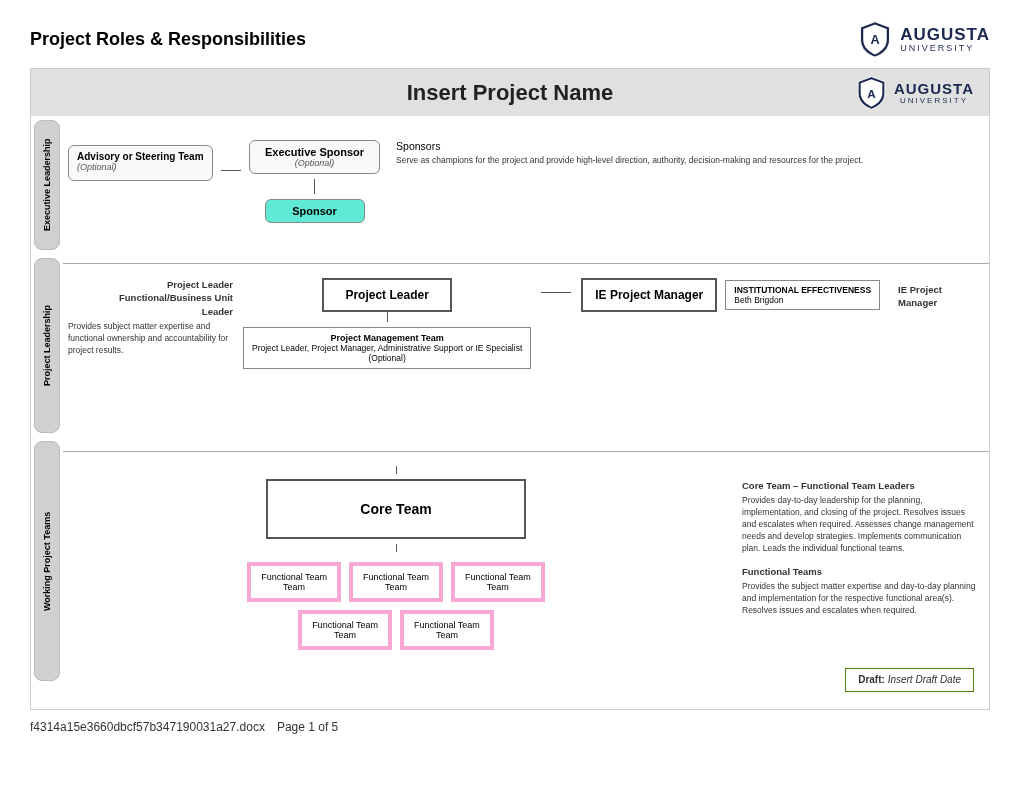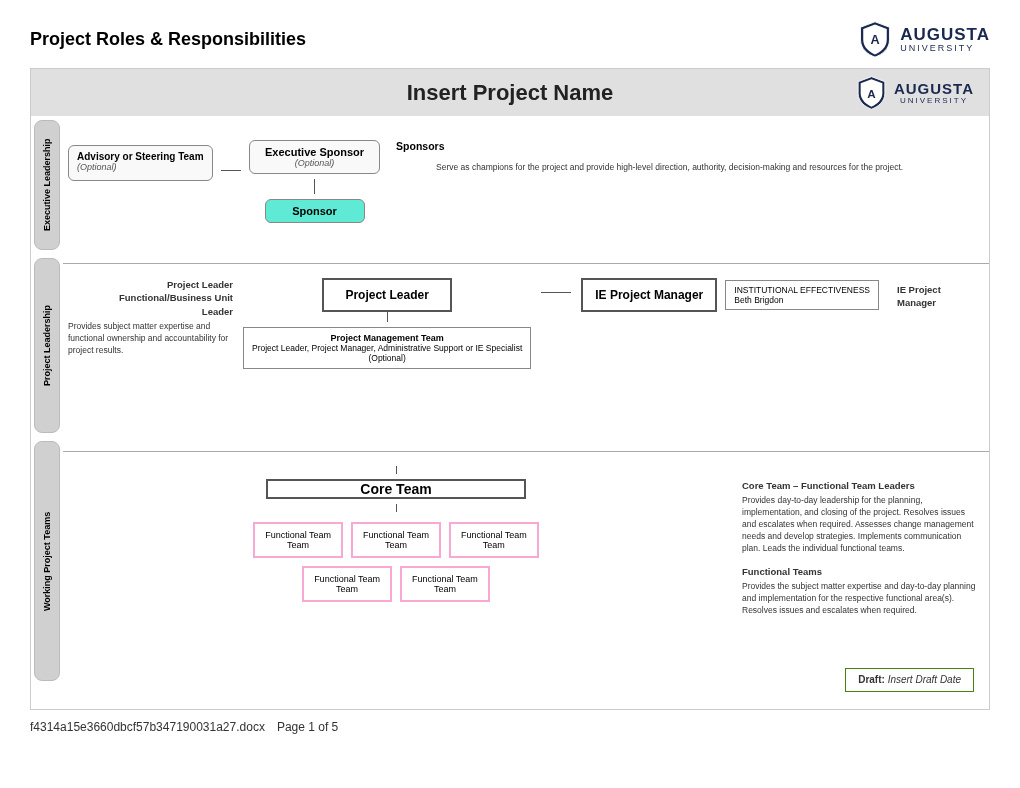--- a/index.html
+++ b/index.html
@@ -213,29 +213,28 @@
       font-weight: bold;
       font-size: 11px;
       min-width: 100px;
     }
 
     .sponsor-info {
       flex: 1;
       padding: 5px 8px;
     }
     .sponsor-info-title {
-      font-weight: bold;
+      font-weight: normal;
       font-size: 10.5px;
-      margin-bottom: 10px;
+      margin-bottom: 3px;
     }
     .sponsor-info-text {
       font-size: 8.5px;
       line-height: 1.4;
       color: #333;
-      margin-left: 40px;
     }
 
     
     .leadership-section {
       display: flex;
       align-items: flex-start;
       gap: 10px;
       min-height: 175px;
       padding: 8px 5px;
     }
@@ -289,21 +288,21 @@
       font-size: 12px;
       min-width: 130px;
     }
     .ie-effectiveness-box {
       border: 1px solid #888;
       padding: 4px 8px;
       background: #fff;
       font-size: 8.5px;
     }
     .ie-effectiveness-title {
-      font-weight: normal;
+      font-weight: bold;
       font-size: 8.5px;
     }
 
     .ie-desc {
       flex: 1;
       padding: 5px 8px;
       font-size: 8.5px;
       line-height: 1.4;
       color: #333;
     }
@@ -322,34 +321,34 @@
     }
     .working-left {
       flex: 1;
       display: flex;
       flex-direction: column;
       align-items: center;
       gap: 5px;
     }
     .core-team-box {
       border: 2px solid #555;
-      padding: 0 30px;
+      padding: 20px 30px;
       text-align: center;
       background: #fff;
       font-size: 14px;
       font-weight: bold;
       width: 260px;
     }
     .functional-teams-row {
       display: flex;
       gap: 8px;
       margin-top: 5px;
     }
     .functional-team-box {
-      border: 2px solid #f9a8d4;
+      border: 4px solid #f9a8d4;
       padding: 6px 10px;
       text-align: center;
       background: #fff;
       font-size: 9px;
       min-width: 72px;
     }
     .functional-teams-row2 {
       display: flex;
       gap: 8px;
       margin-top: 3px;

